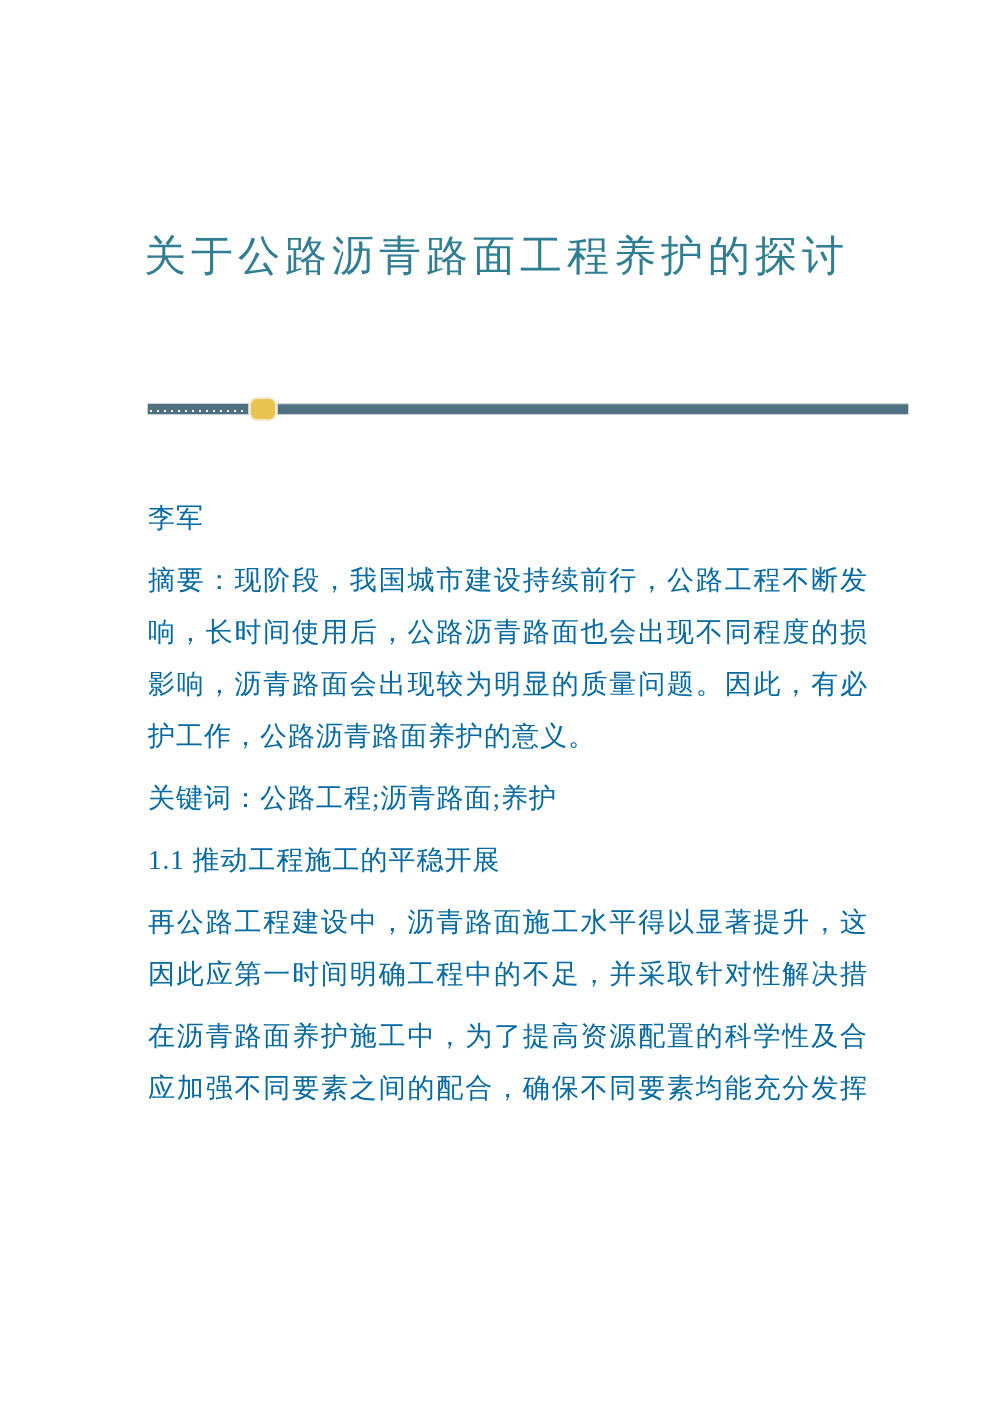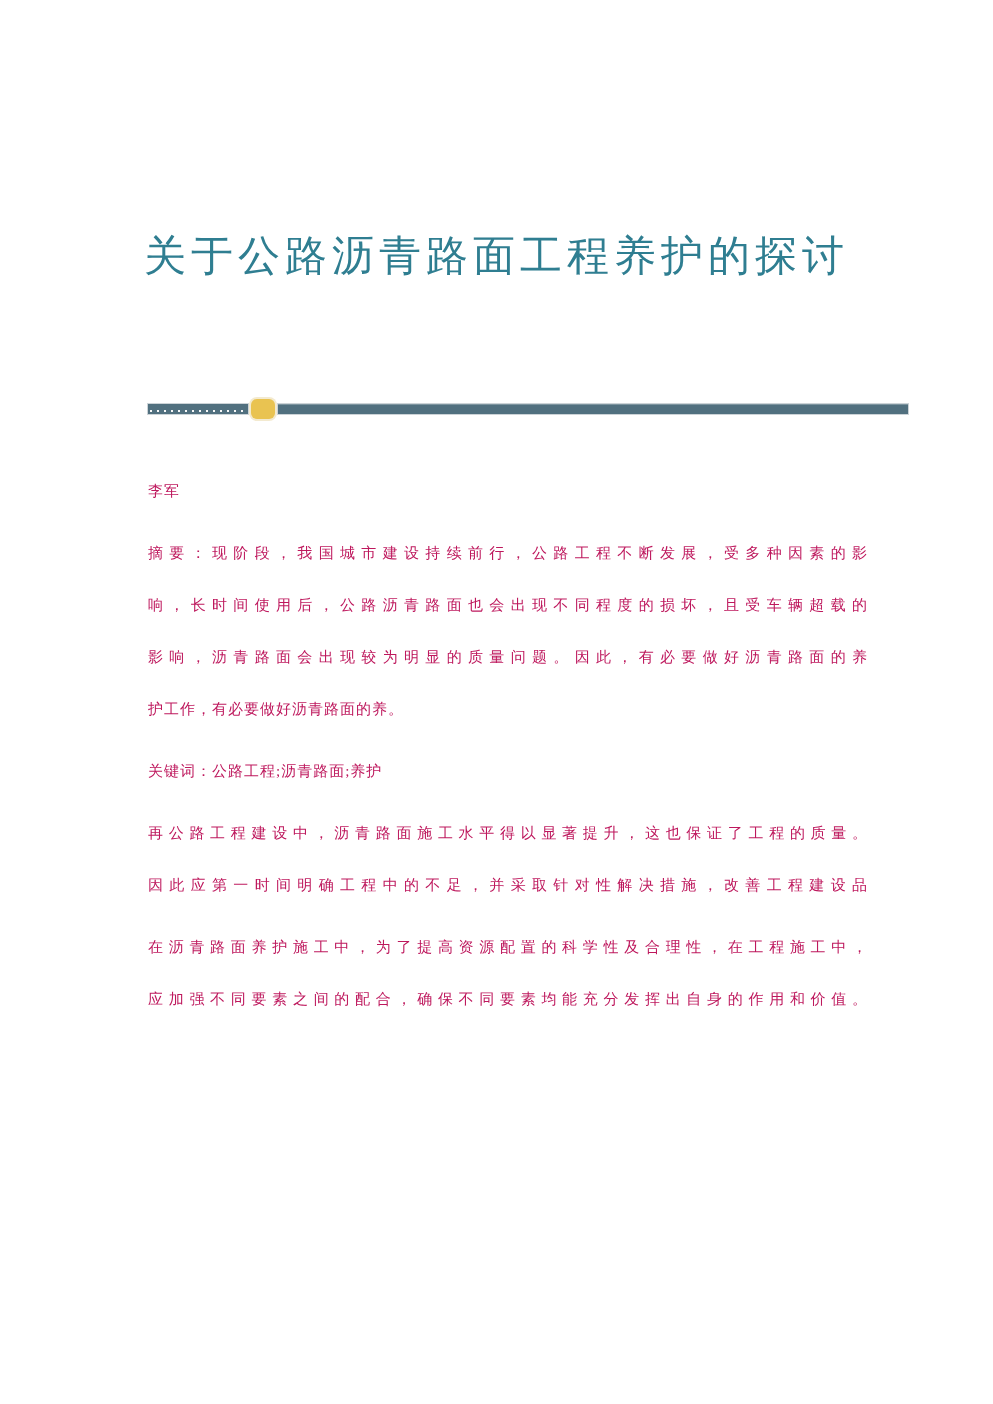--- a/index.html
+++ b/index.html
@@ -65,25 +65,25 @@
   }
   .divider .bar-seg {
     flex: 1;
     height: 10px;
     background: #51707f;
     box-shadow: 0 0 0 1px #ccd3d7, inset 0 1px 0 rgba(255,255,255,0.25);
   }
   
   .content {
     position: absolute;
-    top: 465px;
+    top: 492px;
     left: 148px;
     width: 720px;
-    color: #be185d;
-    font-size: 15px;
+    color: #0369a1;
+    font-size: 27px;
     letter-spacing: 1px;
   }
   .block { margin: 0 0 10px 0; }
   .line {
     height: 52px;
     line-height: 52px;
     text-align: left;
     overflow: hidden;
   }
   .line.j {
@@ -109,28 +109,31 @@
   <div class="content">
 
     <div class="block">
       <div class="line">李军</div>
     </div>
 
     <div class="block">
       <div class="line j">摘要：现阶段，我国城市建设持续前行，公路工程不断发展，受多种因素的影</div>
       <div class="line j">响，长时间使用后，公路沥青路面也会出现不同程度的损坏，且受车辆超载的</div>
       <div class="line j">影响，沥青路面会出现较为明显的质量问题。因此，有必要做好沥青路面的养</div>
-      <div class="line">护工作，有必要做好沥青路面的养。</div>
+      <div class="line">护工作，公路沥青路面养护的意义。</div>
     </div>
 
     <div class="block">
       <div class="line">关键词：公路工程;沥青路面;养护</div>
     </div>
 
 
+    <div class="block">
+      <div class="line">1.1 推动工程施工的平稳开展</div>
+    </div>
 
     <div class="block">
       <div class="line j">再公路工程建设中，沥青路面施工水平得以显著提升，这也保证了工程的质量。</div>
       <div class="line j">因此应第一时间明确工程中的不足，并采取针对性解决措施，改善工程建设品</div>
     </div>
 
 
     <div class="block">
       <div class="line j">在沥青路面养护施工中，为了提高资源配置的科学性及合理性，在工程施工中，</div>
       <div class="line j">应加强不同要素之间的配合，确保不同要素均能充分发挥出自身的作用和价值。</div>

